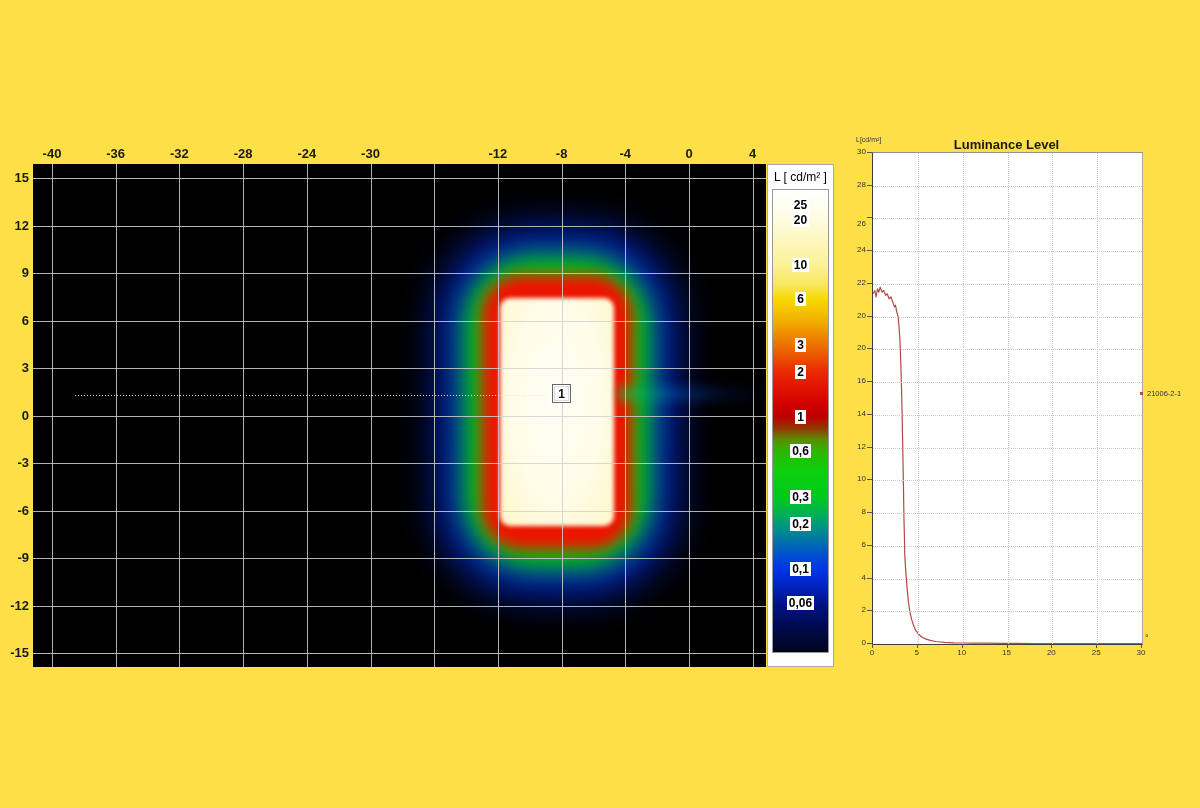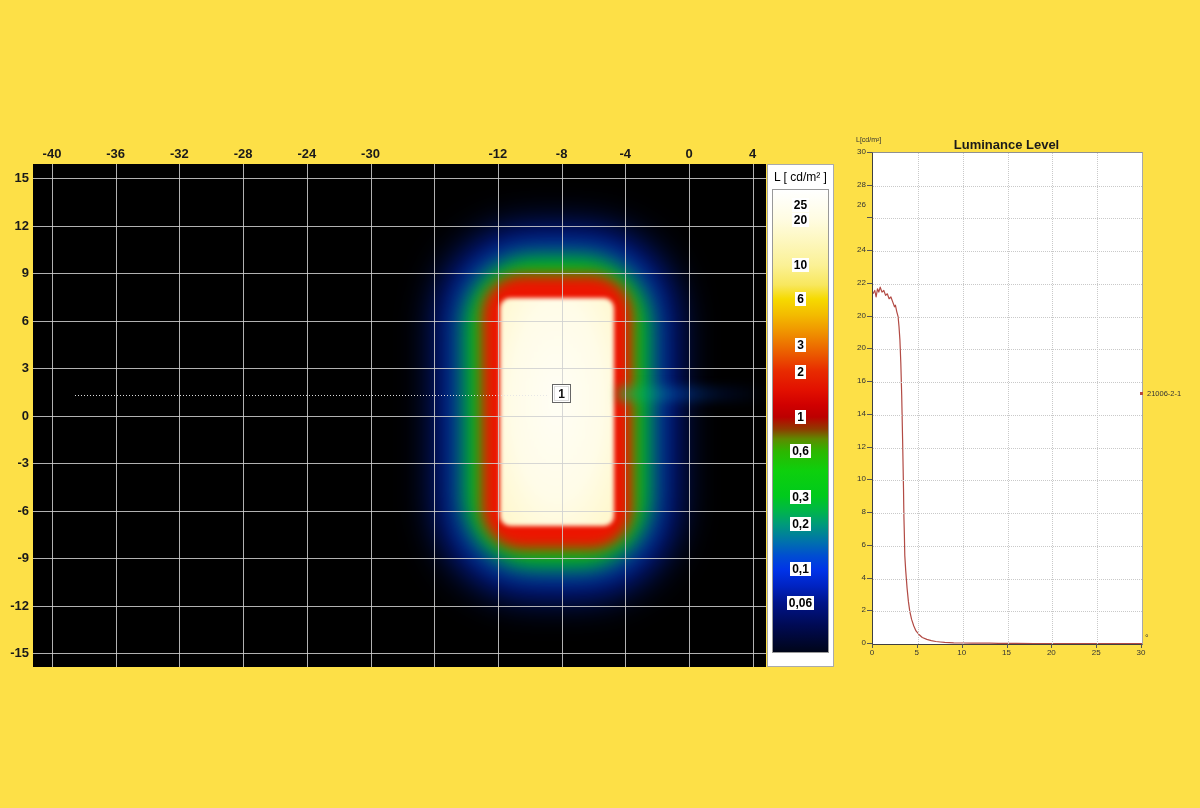--- a/index.html
+++ b/index.html
@@ -176,21 +176,21 @@
       <svg id="rc-svg" width="269" height="491" viewBox="0 0 269 491">
         <path id="rc-curve" fill="none" stroke="#b24a44" stroke-width="1.2" stroke-linejoin="round" d="M0.0 140.8 L1.8 137.5 L3.1 144.0 L4.5 135.8 L5.8 139.1 L7.2 134.2 L9.0 139.1 L10.8 137.5 L12.6 142.4 L14.3 140.8 L16.1 145.7 L17.9 144.0 L19.7 148.9 L21.5 153.8 L22.4 152.2 L23.8 158.8 L25.1 163.7 L26.0 173.5 L26.9 186.6 L27.8 209.5 L28.7 242.2 L29.6 286.4 L30.5 335.5 L30.9 363.3 L31.4 383.0 L31.8 402.6 L32.7 417.4 L34.1 435.4 L35.4 448.4 L36.8 458.3 L38.6 466.4 L40.8 473.0 L43.0 477.9 L45.7 481.2 L49.3 484.5 L53.8 486.4 L58.3 487.7 L62.8 488.5 L67.3 489.0 L71.7 489.4 L80.7 489.9 L89.7 490.0 L98.6 490.2 L107.6 490.2 L116.6 490.2 L125.5 490.3 L134.5 490.3 L143.5 490.3 L161.4 490.5 L179.3 490.5 L197.3 490.5 L224.2 490.5 L251.1 490.5 L269.0 490.5"></path>
       </svg>
     </div>
 
     <div id="rc-yticks">
         <div class="rc-yt" style="top: 147px;">30</div>
         <div class="rc-tick-y" style="top: 152px;"></div>
         <div class="rc-yt" style="top: 179.733px;">28</div>
         <div class="rc-tick-y" style="top: 184.733px;"></div>
-        <div class="rc-yt" style="top: 200px;">26</div>
+        <div class="rc-yt" style="top: 219px;">26</div>
         <div class="rc-tick-y" style="top: 217.467px;"></div>
         <div class="rc-yt" style="top: 245.2px;">24</div>
         <div class="rc-tick-y" style="top: 250.2px;"></div>
         <div class="rc-yt" style="top: 277.933px;">22</div>
         <div class="rc-tick-y" style="top: 282.933px;"></div>
         <div class="rc-yt" style="top: 310.667px;">20</div>
         <div class="rc-tick-y" style="top: 315.667px;"></div>
         <div class="rc-yt" style="top: 343.4px;">20</div>
         <div class="rc-tick-y" style="top: 348.4px;"></div>
         <div class="rc-yt" style="top: 376.133px;">16</div>

